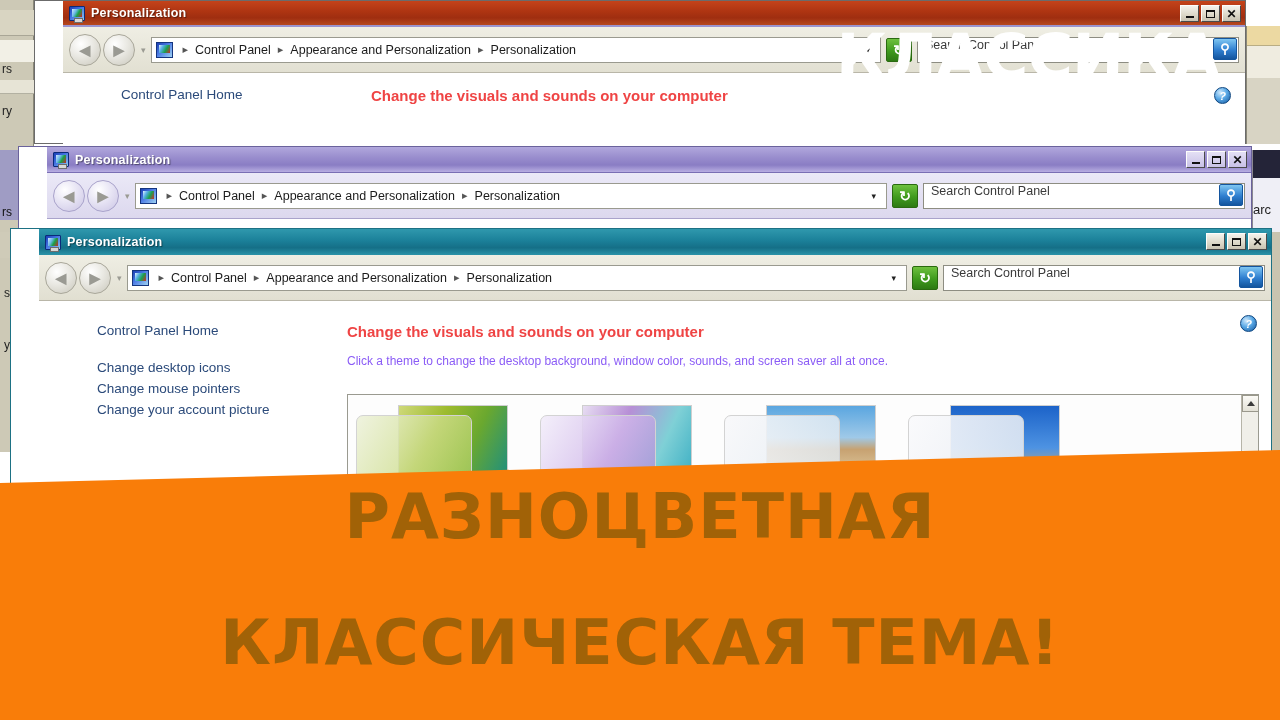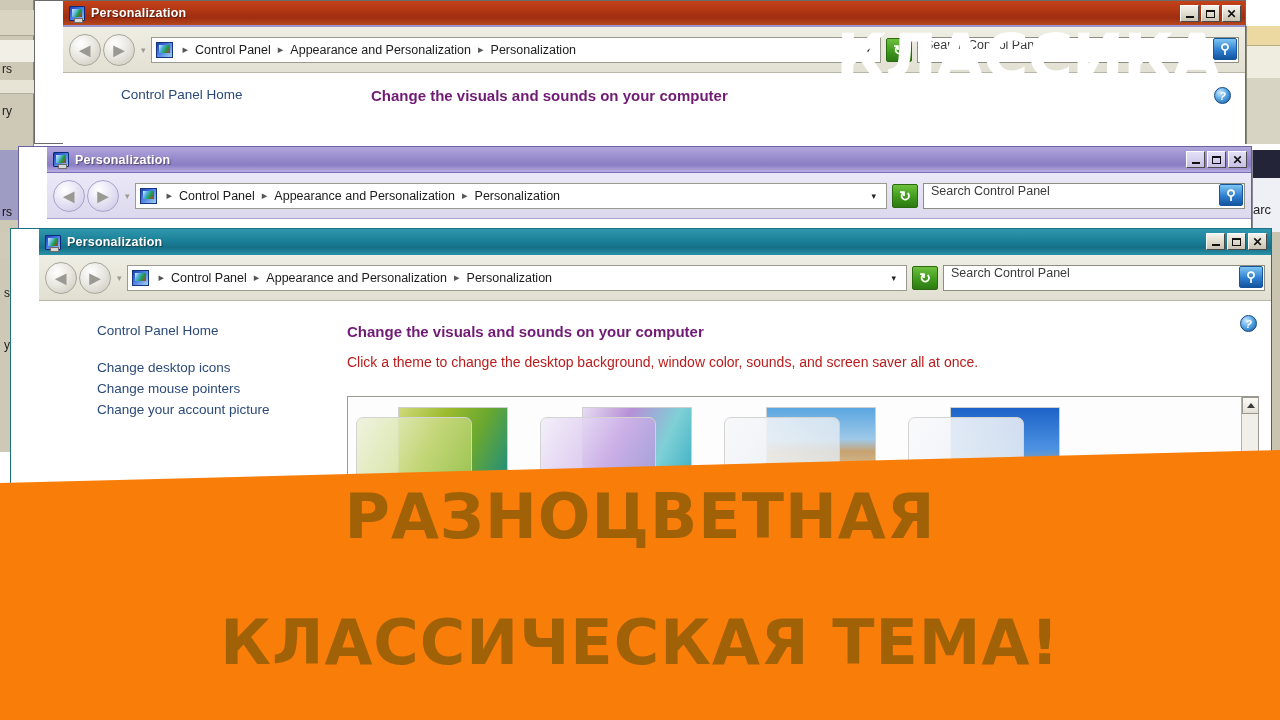--- a/index.html
+++ b/index.html
@@ -101,23 +101,23 @@
 
   
   .winbody { display:flex; background:#ffffff; position:relative; }
   .sidebar { width:300px; padding:22px 0 0 58px; flex:none; }
   .side-link {
     font-size:13.5px; color:#2b4a7a; margin-bottom:6px; white-space:nowrap;
   }
   .side-gap { height:16px; }
   .content { flex:1; padding:22px 0 0 8px; position:relative; }
   .content h1 {
-    font-size:15px; font-weight:bold; color:#701a75; margin-bottom:14px;
-  }
-  .content .sub { font-size:14px; color:#b91c1c; margin-bottom:26px; }
+    font-size:15px; font-weight:bold; color:#ef4444; margin-bottom:14px;
+  }
+  .content .sub { font-size:12px; color:#8b5cf6; margin-bottom:26px; }
   .help-icon {
     position:absolute; right:14px; top:14px; width:17px; height:17px;
     border-radius:50%;
     background:radial-gradient(circle at 35% 30%,#cfe8fb 0%,#5aa9e6 45%,#13569e 100%);
     color:#fff; font-size:11px; font-weight:bold; font-style:italic;
     display:flex; align-items:center; justify-content:center;
     border:1px solid #0e4680;
   }
 
   .themepanel {

